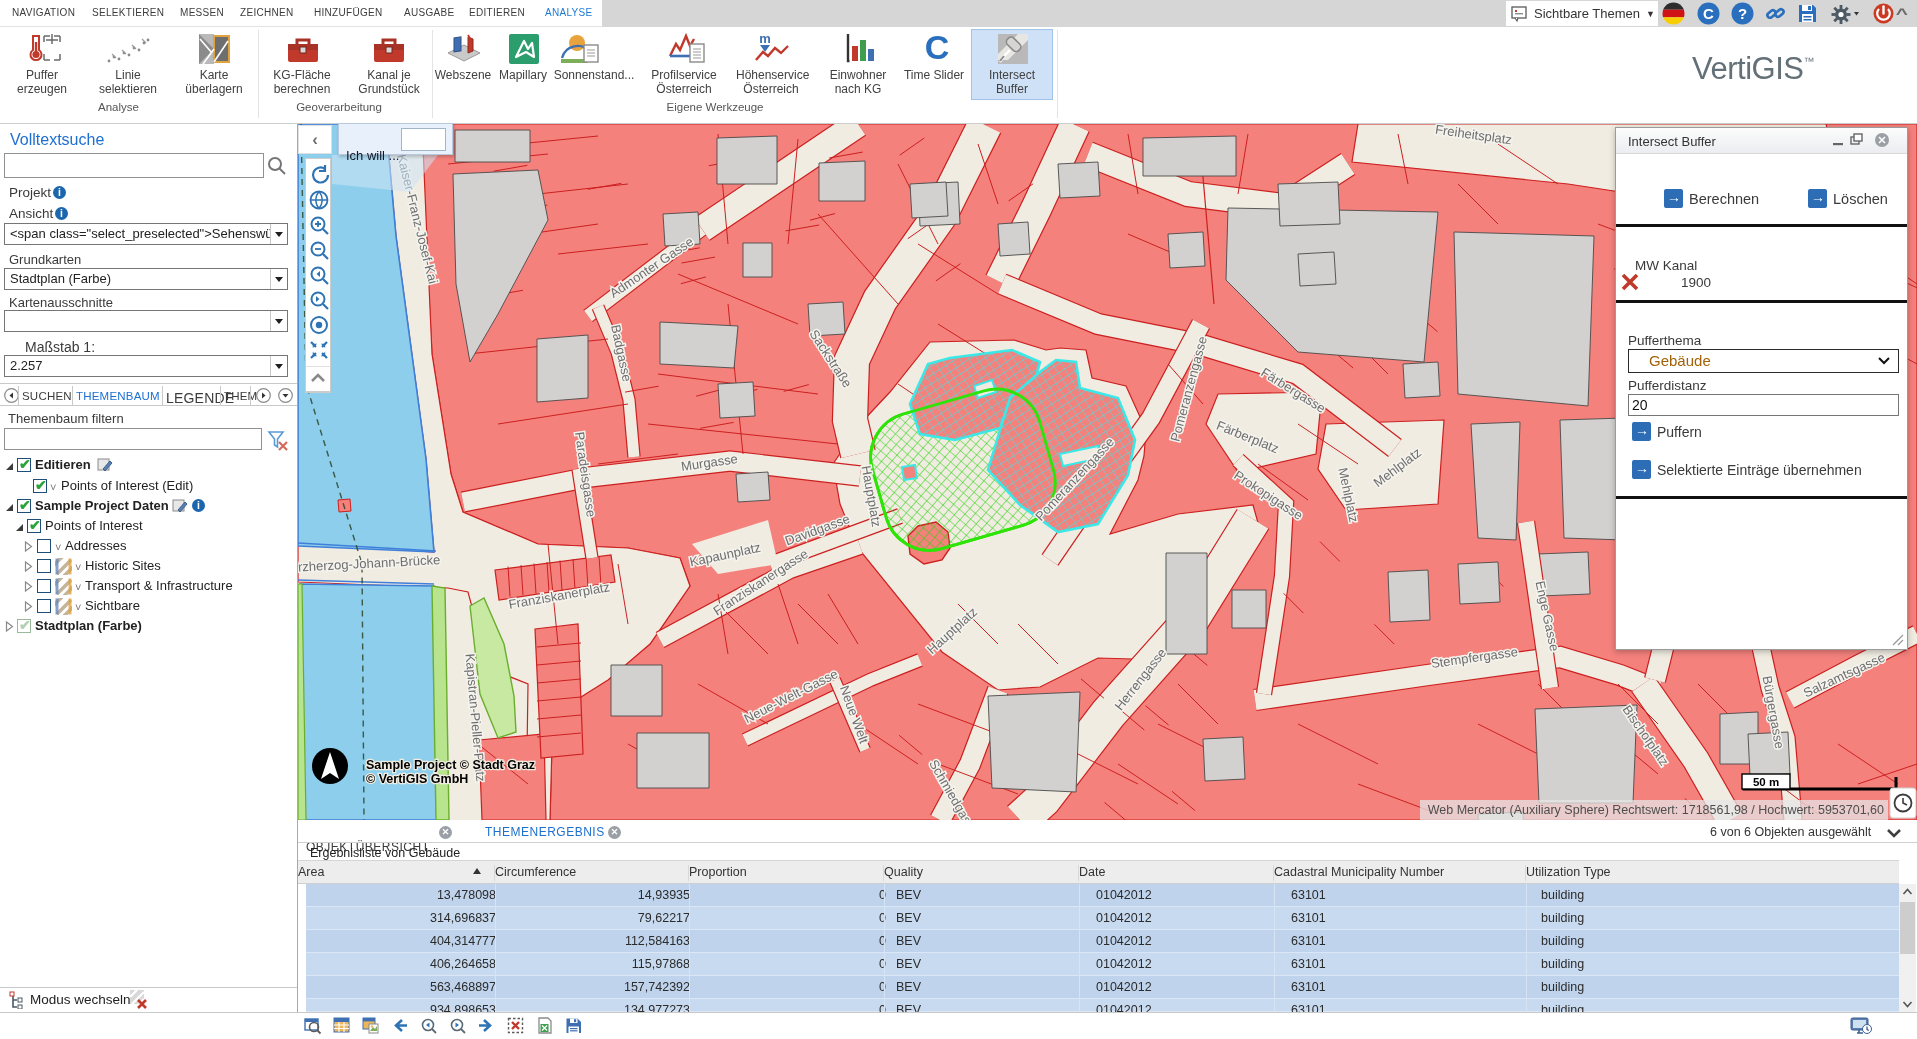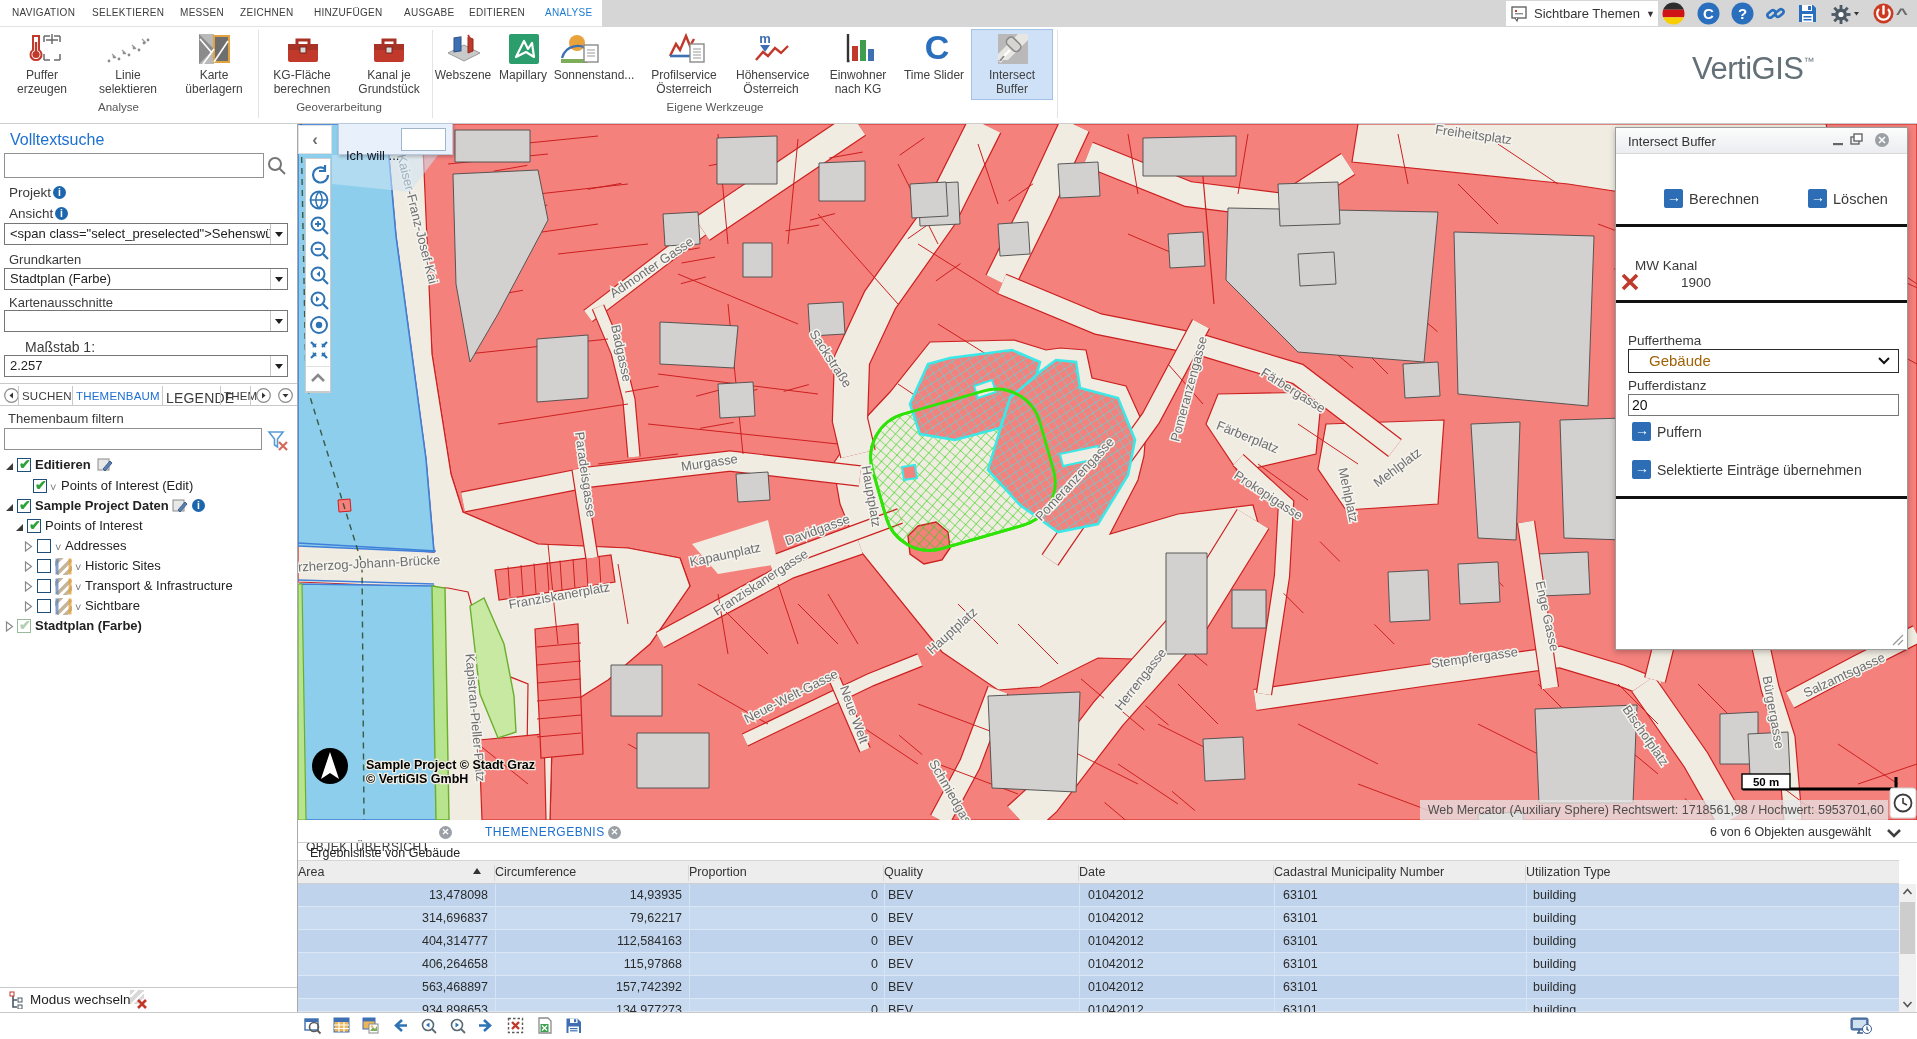--- a/index.html
+++ b/index.html
@@ -31,21 +31,21 @@
 .trow{position:absolute;font-size:13px;color:#222;white-space:nowrap;}
 .cb{position:absolute;width:14px;height:14px;background:#fff;border:1.4px solid #1f4e79;}
 .check{position:absolute;left:1px;top:-3px;color:#2ba23a;font-size:14px;font-weight:bold;}
 .vsm{color:#777;font-size:11px;}
 
 #bpanel{position:absolute;left:298px;top:820px;width:1619px;height:192px;background:#fff;}
 .btab{position:absolute;top:5px;font-size:12px;letter-spacing:.5px;}
 .bclose{position:absolute;top:6px;width:13px;height:13px;border-radius:50%;background:#9aa0a5;color:#fff;font-size:9px;line-height:13px;text-align:center;font-weight:bold;}
 #thead{position:absolute;left:0;top:40px;width:1601px;height:24px;background:#ededed;border-top:1px solid #d5d5d5;border-bottom:1px solid #cfcfcf;}
 .th{position:absolute;top:4px;font-size:12.5px;color:#333;text-align:left;border-right:1px solid #d8d8d8;height:16px;}
-.row{position:absolute;width:1605px;height:23px;}
+.row{position:absolute;width:1605px;height:23px;margin-left:8px;}
 .cell{position:absolute;top:4px;font-size:12.5px;color:#2b2b2b;white-space:nowrap;}
 .cr{text-align:right;}
 
 #btoolbar{position:absolute;left:0;top:1012px;width:1917px;height:27px;background:#fff;border-top:1px solid #c9c9c9;}
 
 #rpanel{position:absolute;left:1615px;top:127px;width:293px;height:523px;background:#fff;border:1px solid #9b9b9b;box-shadow:0 2px 6px rgba(0,0,0,.25);}
 #rptitle{position:absolute;left:0;top:0;width:100%;height:26px;background:linear-gradient(#fcfcfc,#ebedf0);border-bottom:1px solid #d9d9d9;}
 #rptitle span{position:absolute;left:12px;top:6px;font-size:13px;color:#333;}
 .rpsep{position:absolute;left:0;width:100%;height:3px;background:#111;}
 .bluebtn{position:absolute;width:19px;height:19px;background:#2d6db5;border-radius:2px;}

